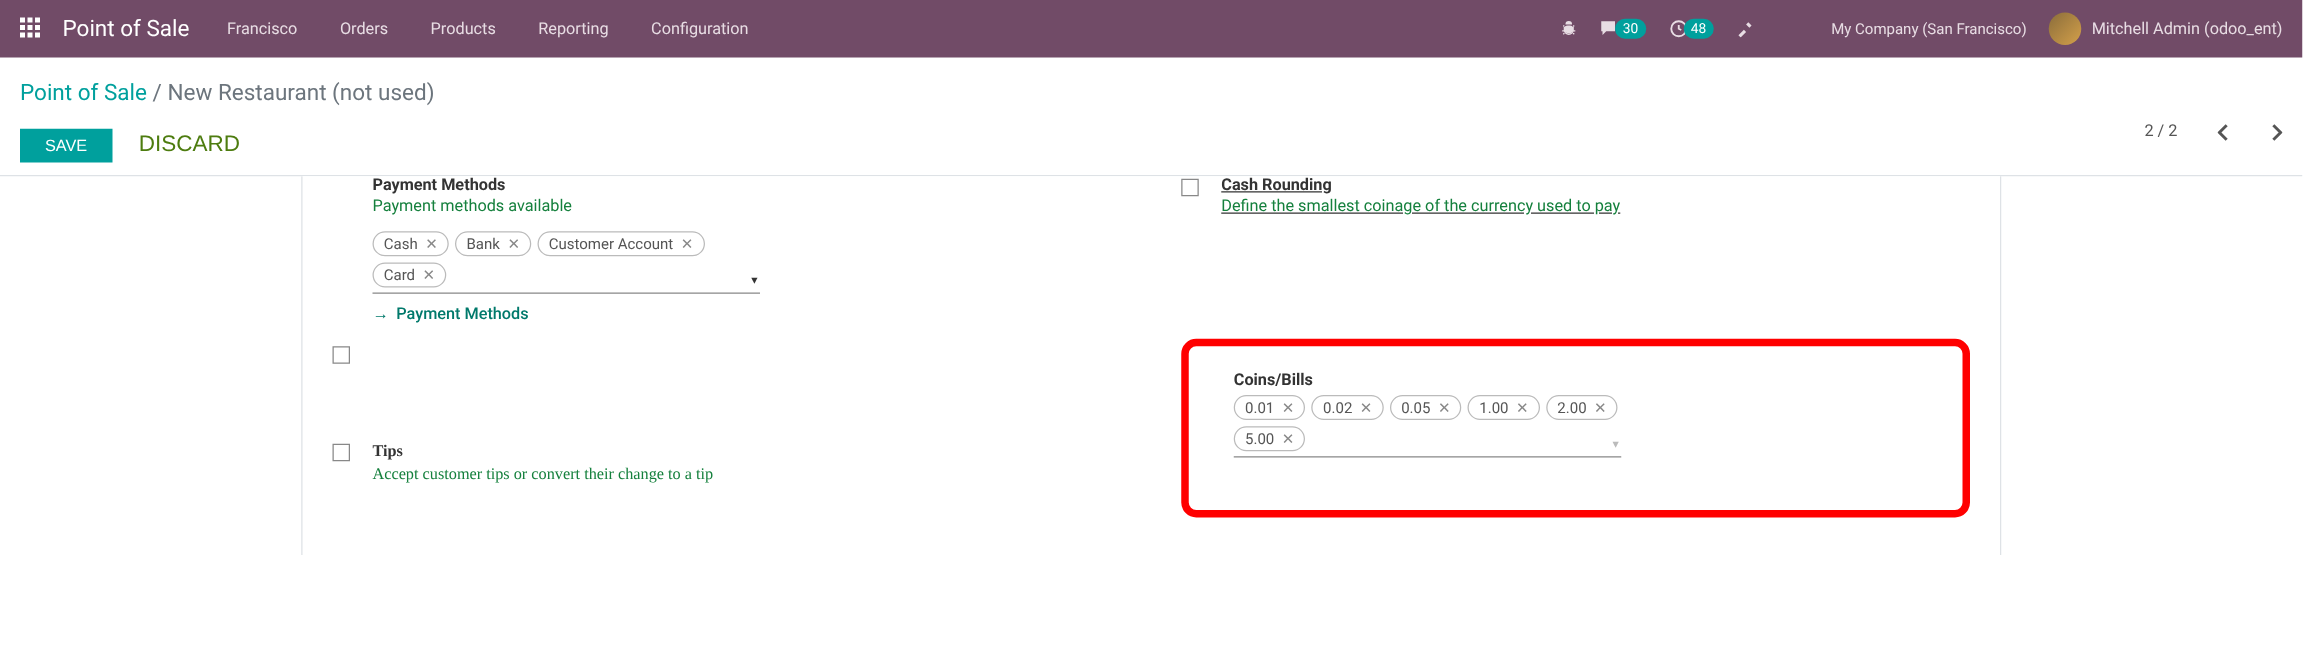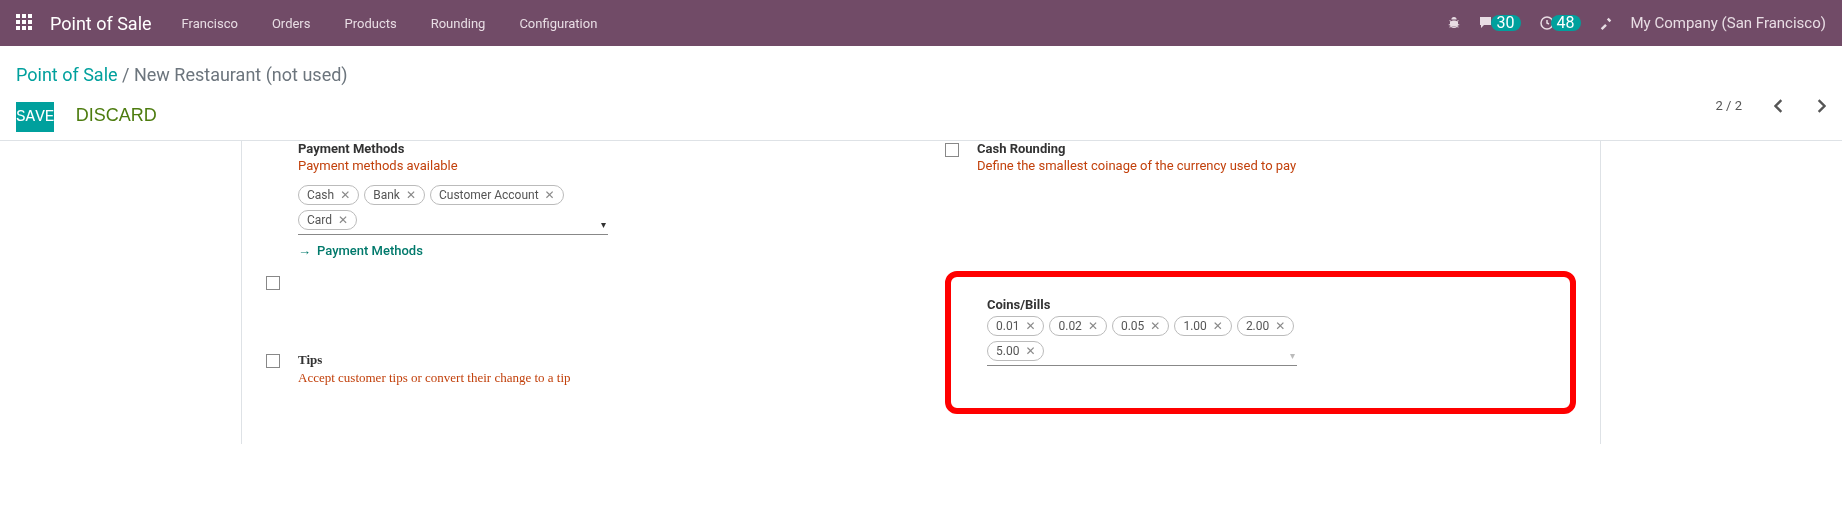--- a/index.html
+++ b/index.html
@@ -6,41 +6,41 @@
   html, body { margin: 0; padding: 0; width: 1842px; font-family: -apple-system, BlinkMacSystemFont, "Segoe UI", Roboto, "Helvetica Neue", Arial, sans-serif; font-size: 13px; color: #333; background: #fff; }
   
   .navbar { height: 46px; background: #714B67; display: flex; align-items: center; color: #fff; padding: 0 16px; }
   .apps-grid { width: 18px; height: 18px; display: grid; grid-template-columns: repeat(3, 4px); grid-template-rows: repeat(3, 4px); gap: 2px; margin-right: 16px; cursor: pointer; }
   .apps-grid span { background: #fff; width: 4px; height: 4px; }
   .brand { font-size: 18px; font-weight: 400; margin-right: 30px; }
   .nav-menu { display: flex; gap: 34px; flex: 1; }
   .nav-menu div { color: #e8dde4; font-size: 13px; cursor: pointer; }
   .nav-right { display: flex; align-items: center; gap: 18px; }
   .icon-btn { color: #e8dde4; cursor: pointer; display: inline-flex; align-items: center; position: relative; }
-  .badge { background: #00A09D; color: #fff; font-size: 16px; border-radius: 9px; padding: 0 6px; min-width: 16px; height: 16px; line-height: 16px; text-align: center; margin-left: -4px; }
+  .badge { background: #00A09D; color: #fff; font-size: 11px; border-radius: 9px; padding: 0 6px; min-width: 16px; height: 16px; line-height: 16px; text-align: center; margin-left: -4px; }
   .avatar { width: 26px; height: 26px; border-radius: 50%; background: linear-gradient(135deg, #8a6d3b, #d4a04a); display: inline-block; }
   
   .control-bar { border-bottom: 1px solid #dee2e6; padding: 18px 16px 8px 16px; display: flex; align-items: flex-start; justify-content: space-between; }
   .breadcrumb { font-size: 18px; font-weight: 400; margin-bottom: 14px; }
   .breadcrumb a { color: #00A09D; text-decoration: none; }
   .breadcrumb .sep, .breadcrumb .current { color: #6c757d; }
-  .btn-save { background: #00A09D; color: #fff; border: none; padding: 6px 0; font-size: 16px; cursor: pointer; font-weight: 500; font-family: Liberation Mono, monospace; }
+  .btn-save { background: #00A09D; color: #fff; border: none; padding: 6px 20px; font-size: 13px; cursor: pointer; font-weight: 500; }
   .btn-discard { background: transparent; color: #4d7c0f; border: none; padding: 6px 12px; font-size: 18px; cursor: pointer; font-weight: 400; margin-left: 6px; }
   .pager { display: flex; align-items: center; gap: 32px; color: #555; font-size: 13px; margin-top: 34px; }
   .pager .chev { cursor: pointer; color: #555; font-size: 16px; }
   
   .sheet-wrap { display: flex; justify-content: center; padding: 0 16px; }
   .sheet { width: 1360px; background: #fff; border-left: 1px solid #dee2e6; border-right: 1px solid #dee2e6; padding: 0 24px 30px 24px; }
   .two-col { display: flex; gap: 48px; }
   .col { flex: 1; }
   .setting-row { display: flex; align-items: flex-start; padding: 14px 0 2px 0; gap: 18px; }
   .check { width: 14px; height: 14px; border: 1px solid #888; background: #fff; margin-top: 2px; flex-shrink: 0; cursor: pointer; }
   .setting-body { flex: 1; }
   .setting-title { font-weight: 700; color: #333; font-size: 13px; margin-bottom: 2px; }
-  .setting-desc { color: #c2410c; font-size: 13px; margin-bottom: 10px; }
+  .setting-desc { color: #15803d; font-size: 13px; margin-bottom: 10px; }
   .tag-box { border-bottom: 1px solid #888; padding: 2px 0 4px 0; width: 310px; display: flex; flex-wrap: wrap; gap: 5px; align-items: center; position: relative; }
   .tag-box.narrow { width: 310px; }
   .tag { border: 1px solid #bbb; border-radius: 12px; padding: 2px 8px; font-size: 12px; color: #555; display: inline-flex; align-items: center; cursor: default; }
   .tag .x { margin-left: 6px; color: #888; font-size: 12px; cursor: pointer; line-height: 1; }
   .dropdown-caret { position: absolute; right: 2px; bottom: 4px; color: #333; font-size: 10px; pointer-events: auto; cursor: pointer; }
   .link-row { margin-top: 8px; display: flex; align-items: center; gap: 6px; color: #00796b; font-size: 13px; font-weight: 500; cursor: pointer; }
   .arrow-icon { color: #00796b; font-weight: 700; }
   .tips-spacer { padding-top: 60px; font-family: Liberation Serif, serif; }
   .highlight-box { border: 6px solid #FF0000; border-radius: 12px; padding: 20px 46px 40px 4px; margin-top: 6px; }
   .highlight-box .setting-row { padding-top: 0; }
@@ -59,21 +59,21 @@
       <span></span>
       <span></span>
       <span></span>
       <span></span>
   </div>
   <div class="brand">Point of Sale</div>
   <div class="nav-menu">
     <div>Francisco</div>
     <div>Orders</div>
     <div>Products</div>
-    <div>Rounding</div>
+    <div>Reporting</div>
     <div>Configuration</div>
   </div>
   <div class="nav-right">
     <div class="icon-btn">
       <svg width="14" height="14" viewBox="0 0 16 16" fill="#e8dde4">
           <path d="M8 1a3 3 0 0 1 3 3H5a3 3 0 0 1 3-3z"></path>
           <path d="M4 7v2a4 4 0 0 0 8 0V7H4zm-2 3h2m8 0h2M3 5l1 1m9-1l-1 1M3 13l1-1m9 1l-1-1" stroke="#e8dde4" stroke-width="1.2" fill="none"></path>
           <rect x="4" y="5" width="8" height="7" rx="3" fill="#e8dde4"></rect>
         </svg>
     </div>
@@ -88,21 +88,25 @@
           <circle cx="8" cy="8" r="6"></circle>
           <path d="M8 5v3l2 1"></path>
         </svg>
       <span class="badge">48</span>
     </div>
     <div class="icon-btn">
       <svg width="14" height="14" viewBox="0 0 16 16" fill="#e8dde4">
           <path d="M2 14l5-5 2 2-5 5zm12-9l-3-3-2 2 3 3z"></path>
         </svg>
     </div>
-    <div class="icon-btn" style="font-size:15px;">My Company (San Francisco)</div>
+    <div class="icon-btn" style="font-size:12px;margin-left:44px;">My Company (San Francisco)</div>
+    <div class="icon-btn" style="gap:8px;">
+      <span class="avatar"></span>
+      <span>Mitchell Admin (odoo_ent)</span>
+    </div>
   </div>
 </div>
 
 <div class="control-bar">
   <div>
     <div class="breadcrumb">
       <a href="#">Point of Sale</a>
       <span class="sep"> / </span>
       <span class="current">New Restaurant (not used)</span>
     </div>
@@ -172,21 +176,21 @@
           <div class="setting-body">
             <div class="setting-title">Tips</div>
             <div class="setting-desc">Accept customer tips or convert their change to a tip</div>
           </div>
         </div>
 
       </div>
 
       <div class="col">
 
-        <div class="setting-row" style="padding-top:0;">
+        <div class="setting-row" style="padding-top:0;text-decoration:underline;">
           <div class="check"></div>
           <div class="setting-body">
             <div class="setting-title">Cash Rounding</div>
             <div class="setting-desc">Define the smallest coinage of the currency used to pay</div>
           </div>
         </div>
 
         <div style="height:80px;"></div>
 
         <div class="highlight-box">

